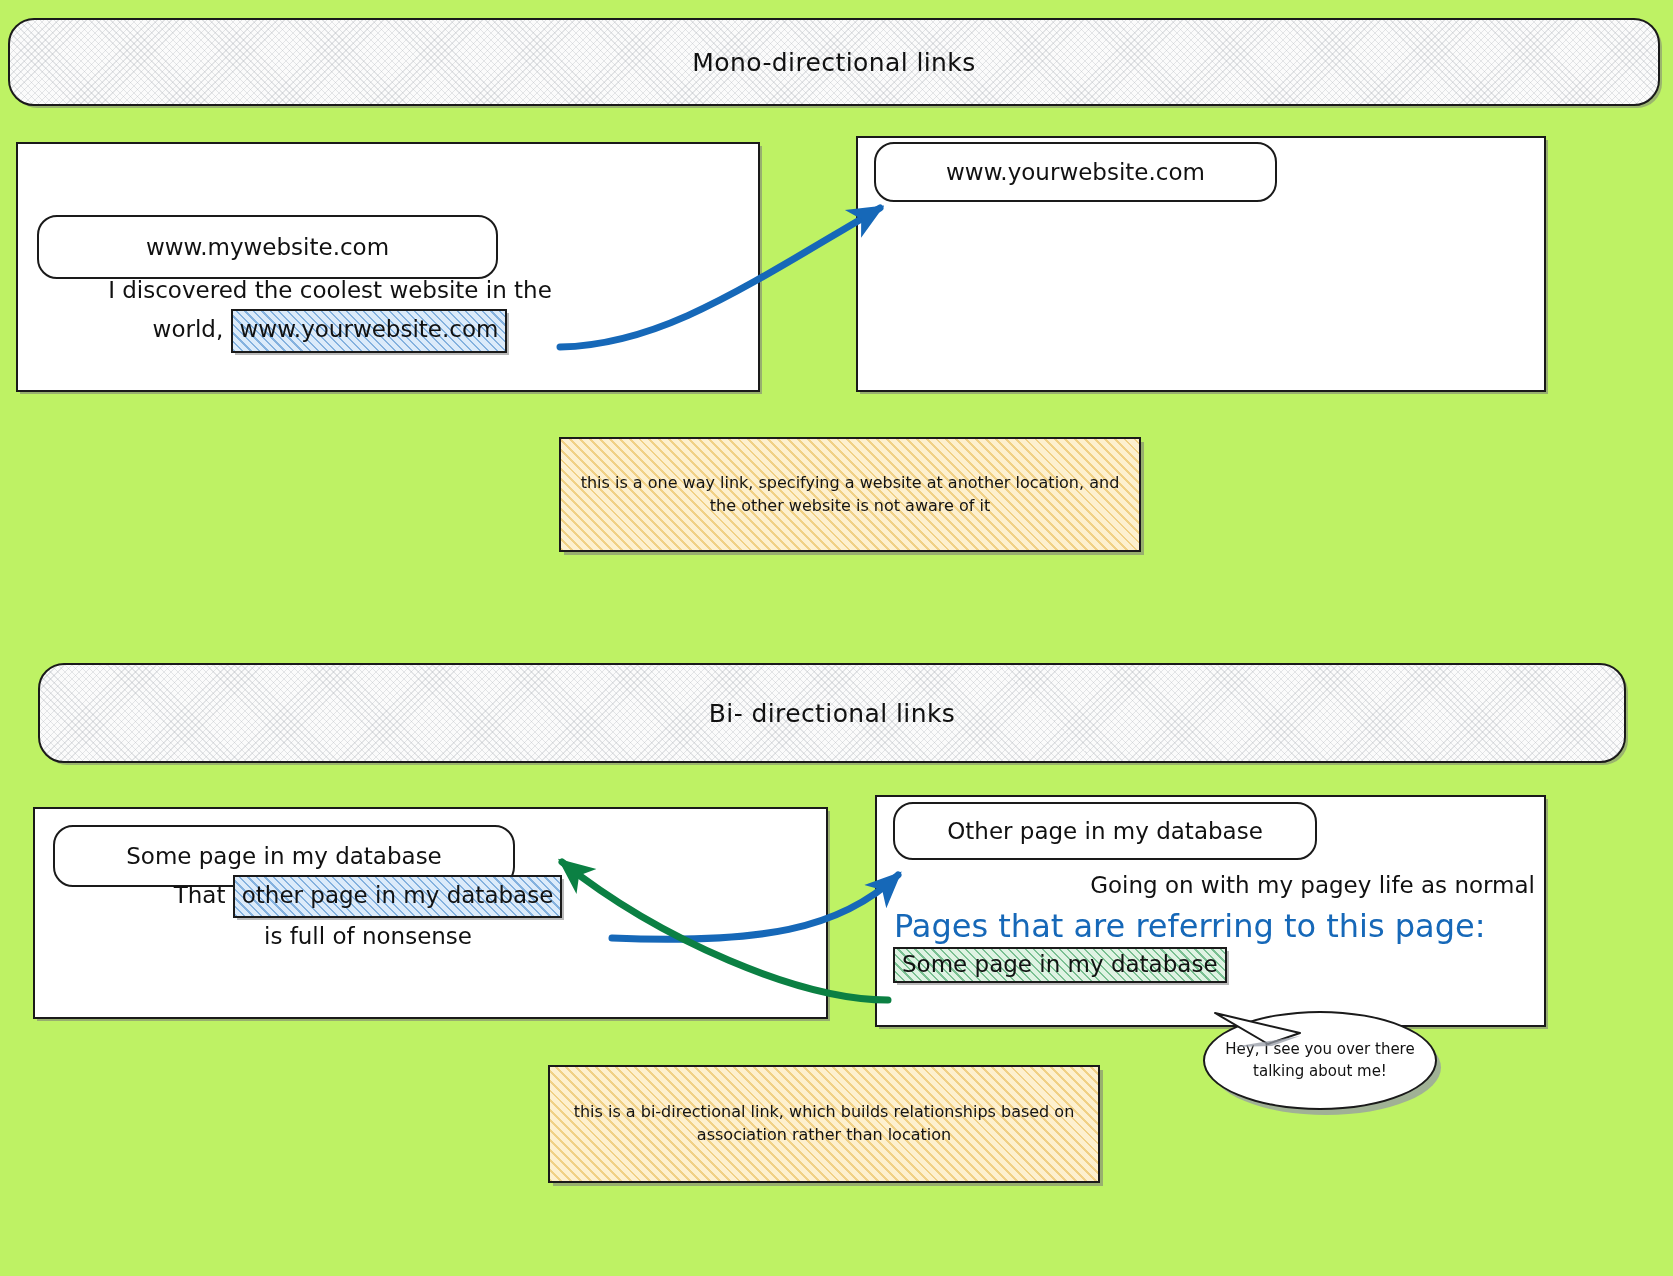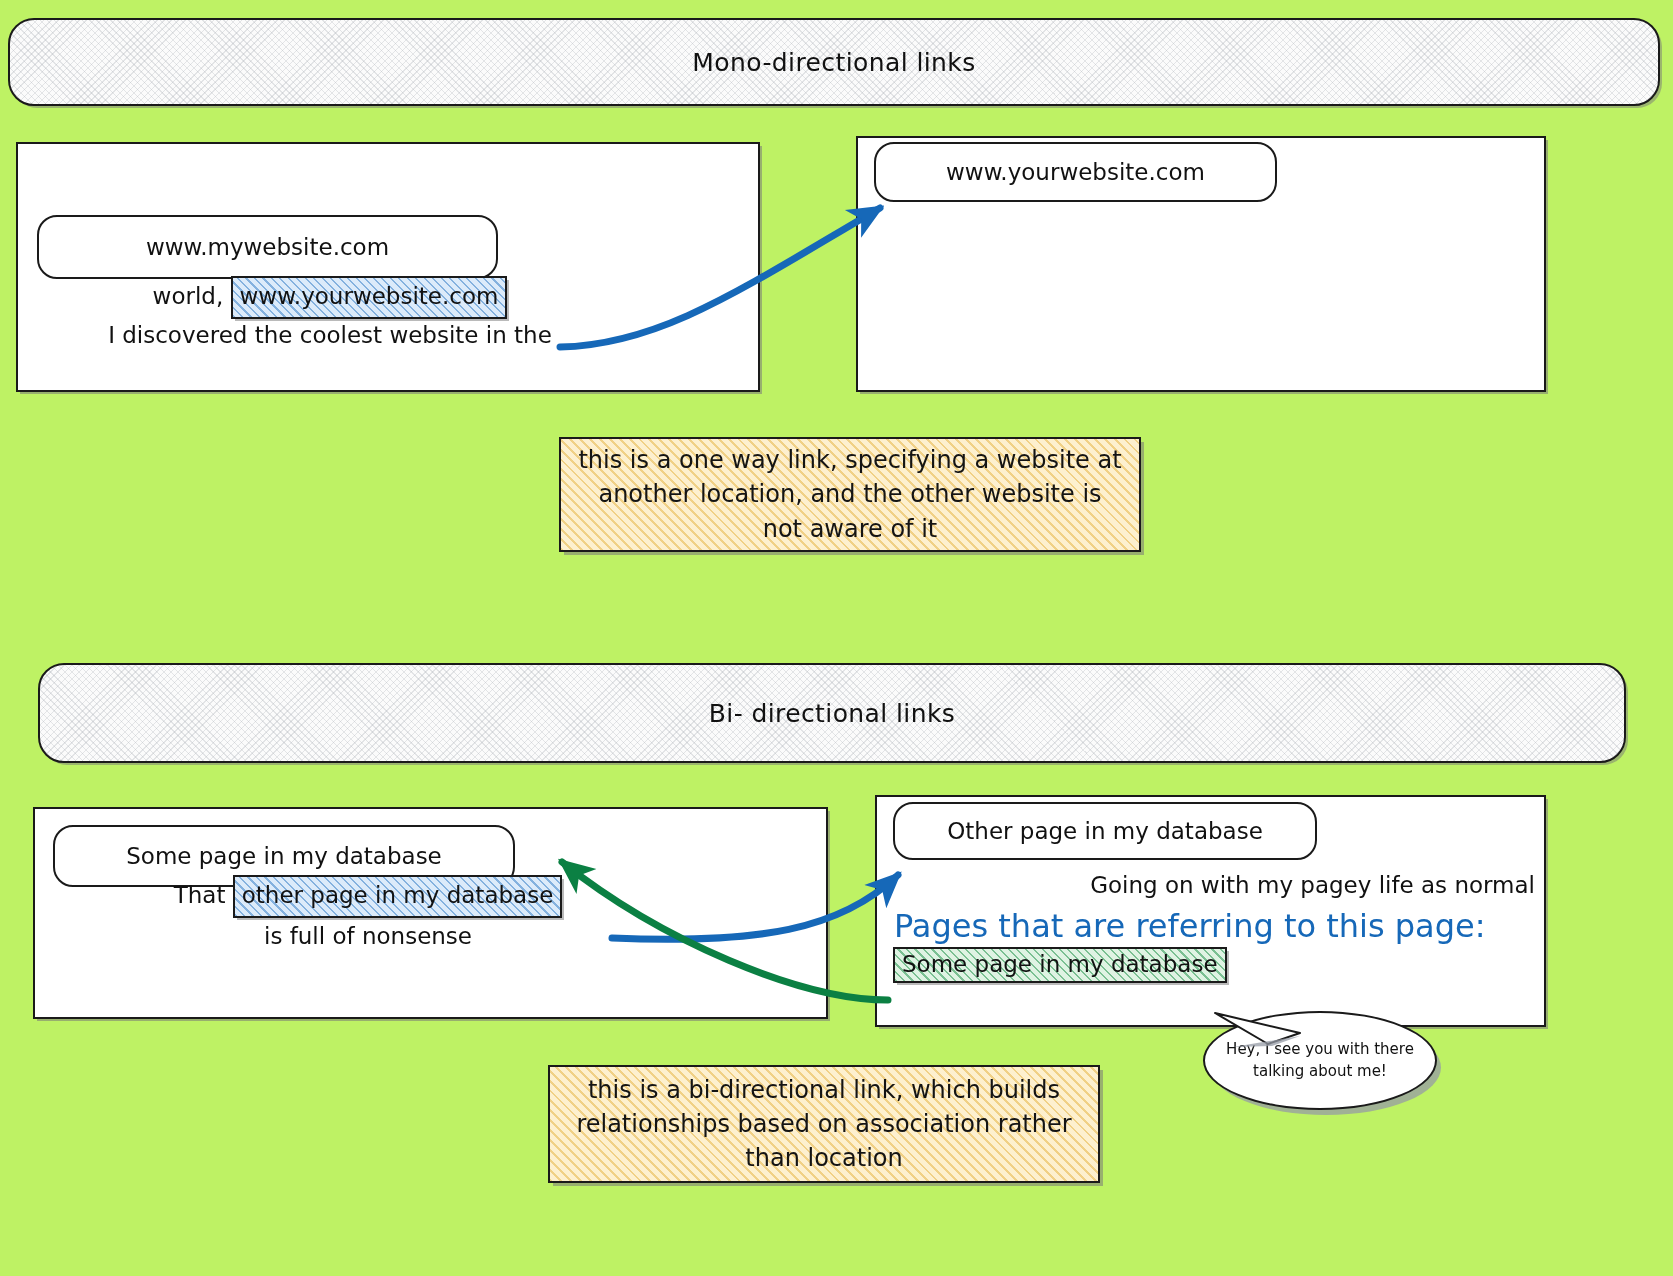--- a/index.html
+++ b/index.html
@@ -110,21 +110,21 @@
     border: 2px solid #1a1a1a;
     background-color: #fdf0cf;
     background-image: repeating-linear-gradient(45deg,
       rgba(225,170,45,0.45) 0 2px, rgba(0,0,0,0) 2px 7px);
     display: flex;
     align-items: center;
     justify-content: center;
     box-shadow: 4px 4px 0 -1px rgba(120,120,120,0.55);
   }
   .note-text {
-    font-size: 24px;
+    font-size: 16px;
     color: #141414;
     line-height: 1.42;
     text-align: center;
     padding: 0 16px;
   }
 
   
   .backlink-header {
     position: absolute;
     font-size: 32px;
@@ -169,25 +169,25 @@
   <div class="banner" style="left:8px; top:18px; width:1652px; height:88px;">
     <span class="banner-label">Mono-directional links</span>
   </div>
 
   <div class="sketch-box" style="left:16px; top:142px; width:744px; height:250px;">
   </div>
   <div class="title-pill" style="left:37px; top:177px; width:461px; height:64px;margin-top:38px;">
     <span>www.mywebsite.com</span>
   </div>
   <div class="body-text" style="left:60px; top:274px; width:540px;">
+    <div>I discovered the coolest website in the</div>
     <div style="margin-top:2px;">
       <span>world,</span>
       <span class="chip blue">www.yourwebsite.com</span>
     </div>
-    <div>I discovered the coolest website in the</div>
   </div>
 
   <div class="sketch-box" style="left:856px; top:136px; width:690px; height:256px;">
   </div>
   <div class="title-pill" style="left:874px; top:142px; width:403px; height:60px;">
     <span>www.yourwebsite.com</span>
   </div>
 
   <div class="note" style="left:559px; top:437px; width:582px; height:115px;">
     <div class="note-text">this is a one way link, specifying a website at another location, and the other website is not aware of it</div>
@@ -215,21 +215,21 @@
   <div class="title-pill" style="left:893px; top:802px; width:424px; height:58px;">
     <span>Other page in my database</span>
   </div>
   <div class="body-text left" style="left:935px; top:869px; width:600px;">Going on with my pagey life as normal</div>
 
   <div class="backlink-header" style="left:894px; top:907px;">Pages that are referring to this page:</div>
 
   <span class="chip green chip-abs" style="left:893px; top:947px;">Some page in my database</span>
 
   <div class="bubble" style="left:1203px; top:1011px; width:234px; height:99px;">
-    <div class="bubble-text">Hey, I see you with there talking about me!</div>
+    <div class="bubble-text">Hey, I see you over there talking about me!</div>
   </div>
 
   <div class="note" style="left:548px; top:1065px; width:552px; height:118px;">
     <div class="note-text">this is a bi-directional link, which builds relationships based on association rather than location</div>
   </div>
 
   <svg id="overlay" viewBox="0 0 1673 1276" xmlns="http://www.w3.org/2000/svg">
     <defs>
       <marker id="arrow-blue" viewBox="0 0 10 10" refX="8.6" refY="5" markerWidth="5.2" markerHeight="5.2" orient="auto-start-reverse">
         <path d="M 0 0.6 L 10 5 L 0 9.4 L 2.6 5 Z" fill="#1668b8"></path>

